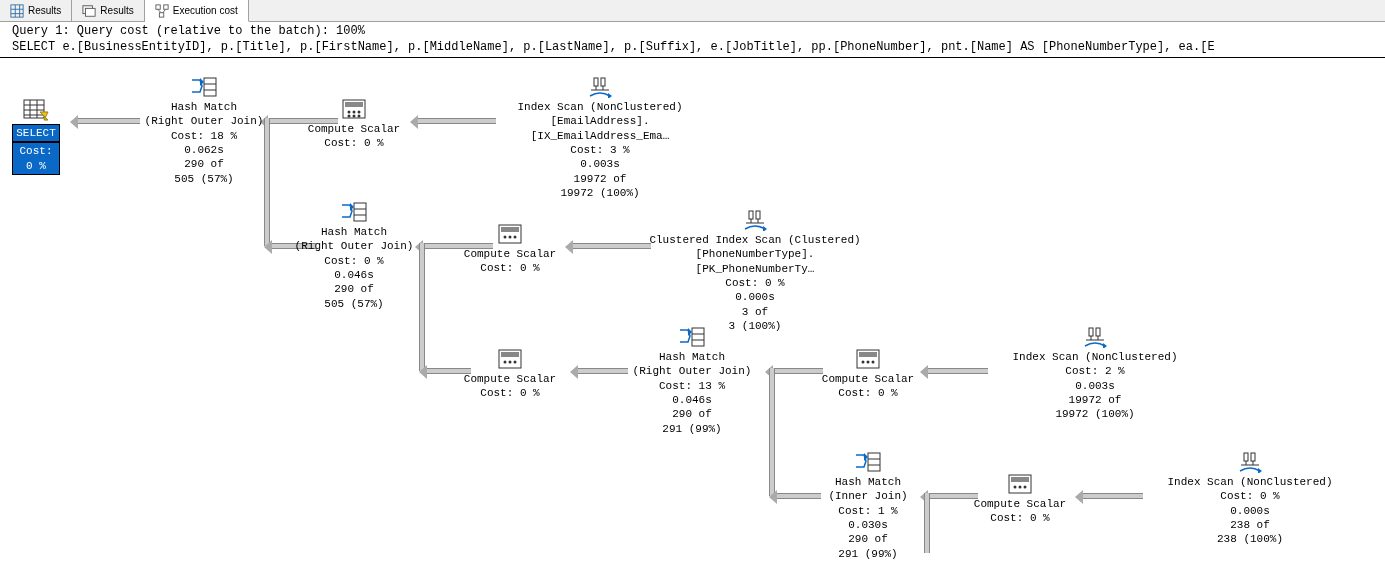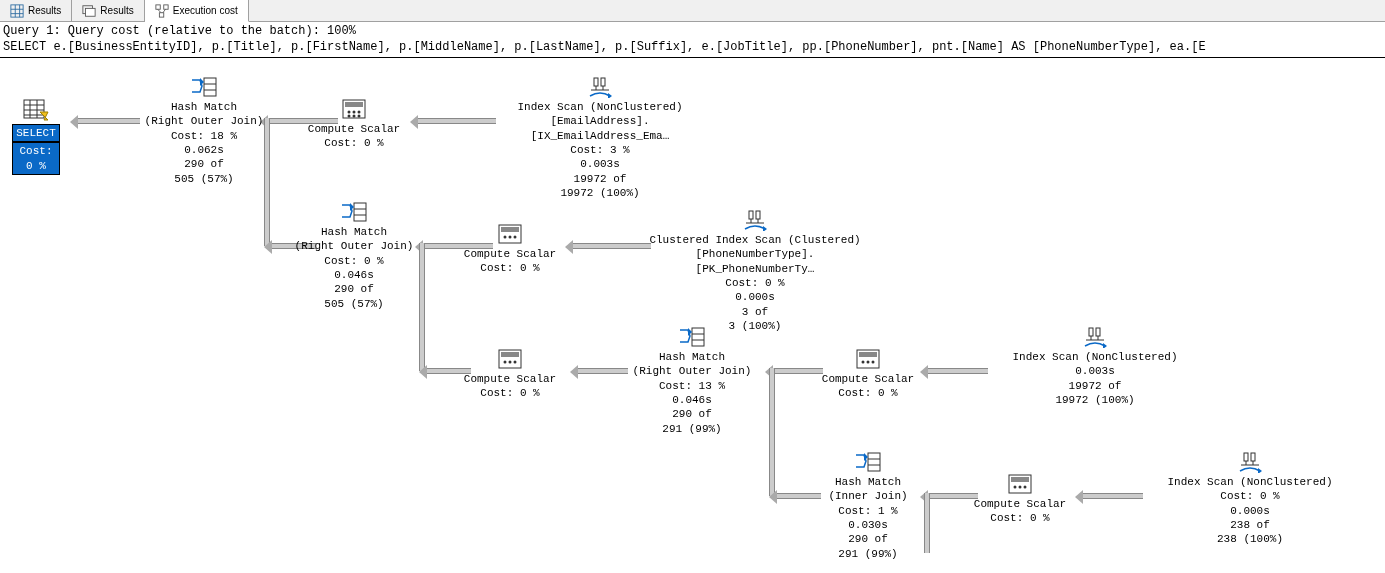--- a/index.html
+++ b/index.html
@@ -32,21 +32,21 @@
   }
   .tab.active {
     background: #fff;
     border-bottom: 1px solid #fff;
     margin-bottom: -1px;
   }
   .tab-icon { width: 14px; height: 14px; display: inline-block; }
   .query-header {
     font-family: "Courier New", monospace;
     font-size: 12px;
-    padding: 2px 3px;
+    padding: 2px 12px;
     white-space: nowrap;
     border-bottom: 1px solid #000;
     line-height: 1.3;
   }
   .plan-canvas {
     position: relative;
     width: 1385px;
     height: 530px;
     font-family: "Courier New", monospace;
     font-size: 11px;
@@ -307,20 +307,21 @@
     <svg class="icon" width="26" height="22" viewBox="0 0 26 22">
         <rect x="7" y="2" width="4" height="8" fill="#fff" stroke="#333"></rect>
         <rect x="14" y="2" width="4" height="8" fill="#fff" stroke="#333"></rect>
         <line x1="9" y1="10" x2="9" y2="14" stroke="#333"></line>
         <line x1="16" y1="10" x2="16" y2="14" stroke="#333"></line>
         <line x1="4" y1="14" x2="22" y2="14" stroke="#333"></line>
         <path d="M3 20 Q13 14 23 20" fill="none" stroke="#0a69c7" stroke-width="1.5"></path>
         <polygon points="21,17 25,20 21,23" fill="#0a69c7"></polygon>
       </svg>
     <div>Index Scan (NonClustered)</div>
+    <div>Cost: 2 %</div>
     <div>0.003s</div>
     <div>19972 of</div>
     <div>19972 (100%)</div>
   </div>
 
   <div class="node" style="left:798px; top:393px; width:140px;">
     <svg class="icon" width="28" height="22" viewBox="0 0 28 22">
         <rect x="14" y="2" width="12" height="18" fill="#fff" stroke="#333"></rect>
         <line x1="14" y1="8" x2="26" y2="8" stroke="#333"></line>
         <line x1="14" y1="14" x2="26" y2="14" stroke="#333"></line>

